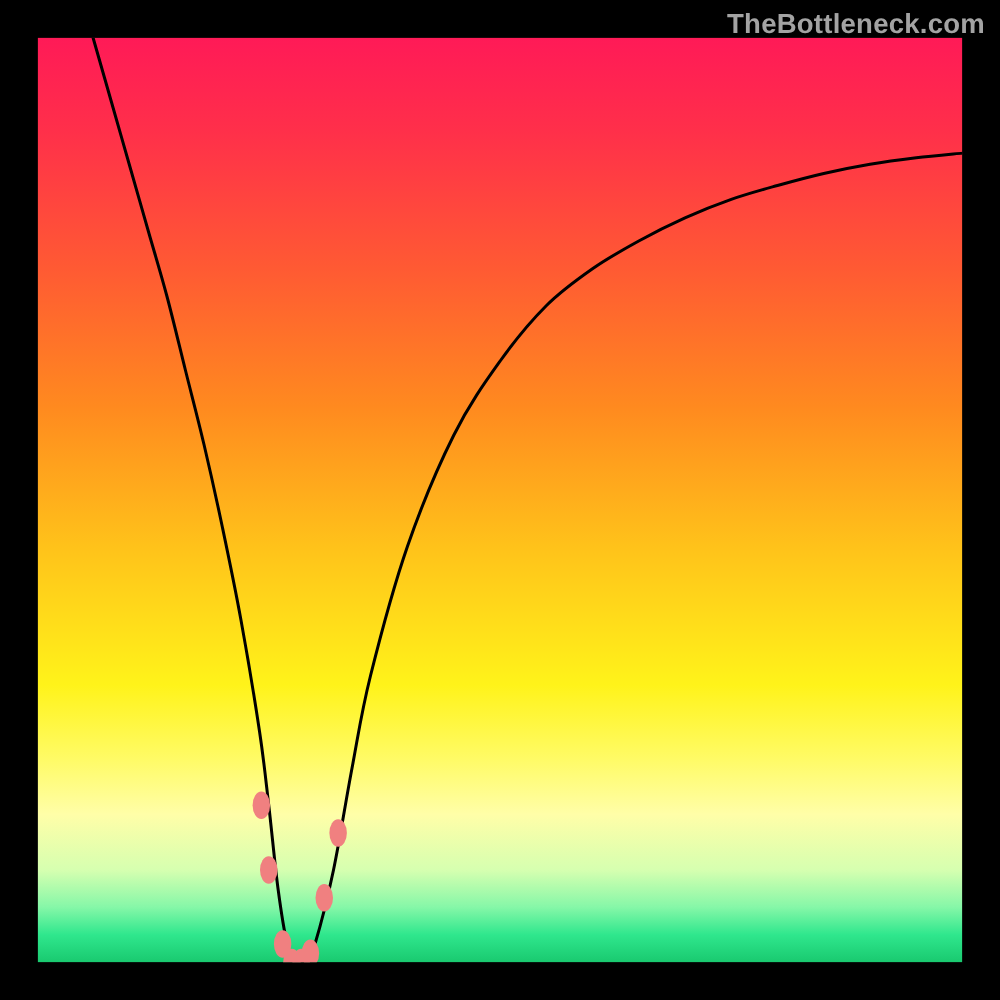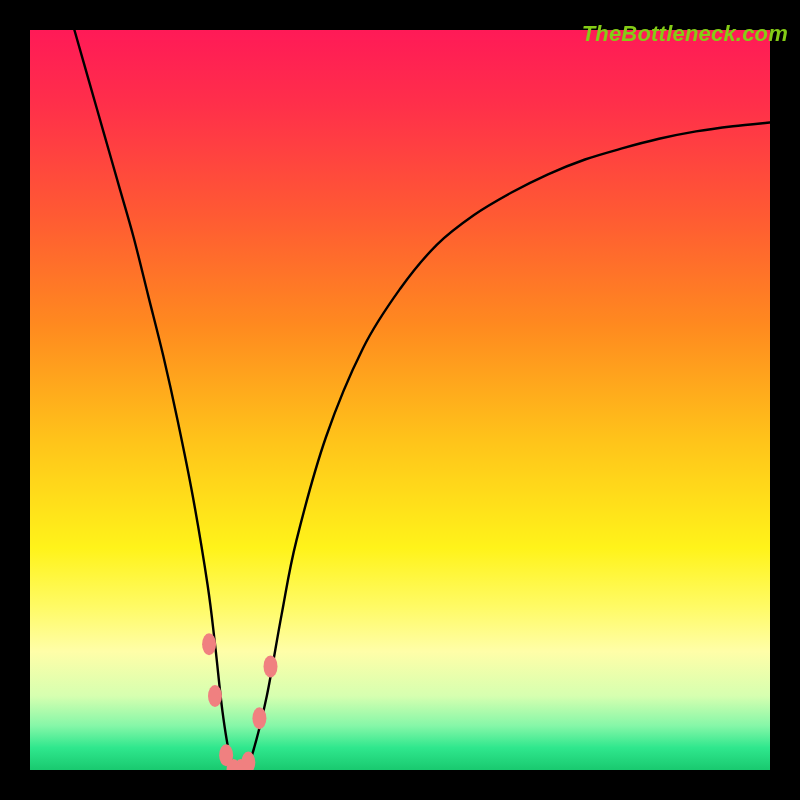--- a/index.html
+++ b/index.html
@@ -17,28 +17,27 @@
     width: 740px;
     height: 740px;
     overflow: hidden;
   }
   .gradient {
     position: absolute;
     inset: 0;
   }
   .watermark {
     position: absolute;
-    top: 21px;
+    top: 6px;
     right: 12px;
     font-family: Arial, Helvetica, sans-serif;
     font-size: 22px;
     font-weight: 600;
-    color: #84cc16;
+    color: #a3a3a3;
     letter-spacing: 0.2px;
-    font-style: italic;
   }
   svg.curve {
     position: absolute;
     inset: 0;
   }
 </style>
 </head>
 <body>
 
 <div class="frame">

